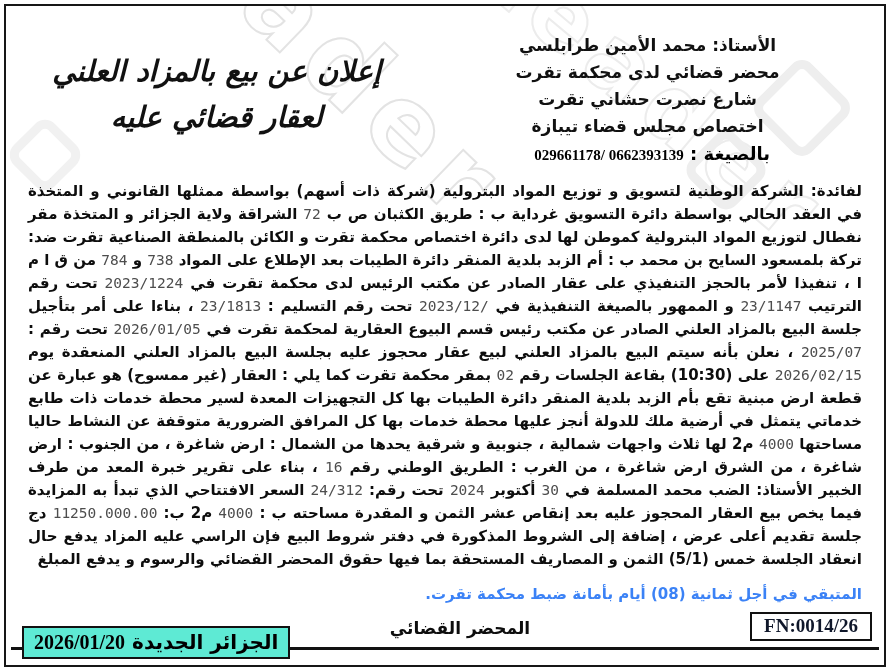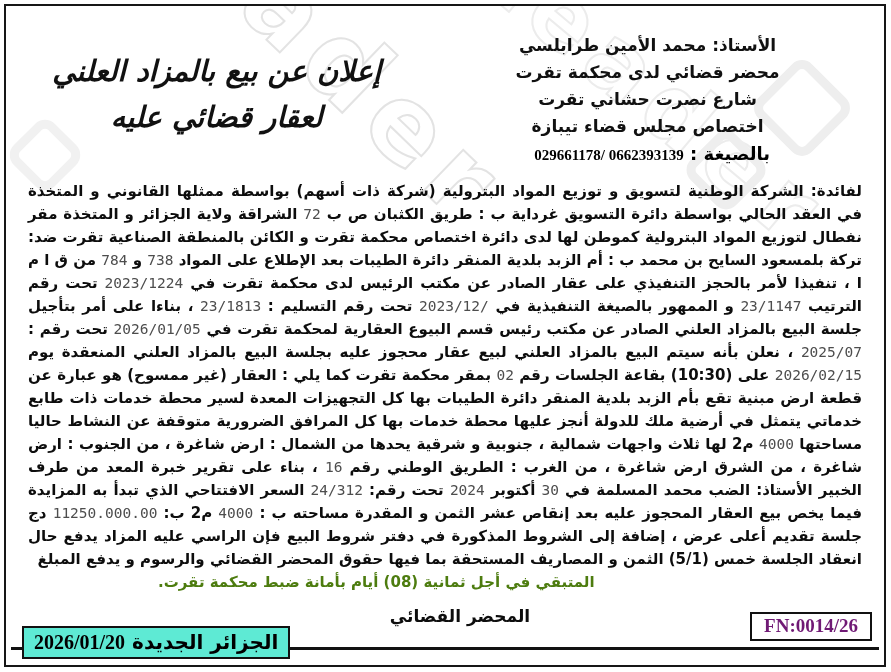--- a/index.html
+++ b/index.html
@@ -97,27 +97,27 @@
   }
   .num {
     font-family: "DejaVu Sans Mono", monospace;
     font-weight: normal;
     color: #4d4d4d;
     font-size: 14.5px;
   }
   .last-line {
     position: relative; z-index: 1;
     direction: rtl;
-    text-align: left;
+    text-align: right;
     padding-left: 130px;
-    margin: 0 22px;
+    margin: 12px 22px;
     font-size: 15px;
     font-weight: bold;
     line-height: 23px;
-    color: #4d7c0f;
+    color: #3b82f6;
   }
   .signature {
     position: relative; z-index: 1;
     direction: rtl;
     text-align: center;
     margin: 12px 0 0 30px;
     font-size: 17px;
     font-weight: bold;
     color: #0d0d0d;
   }
@@ -146,21 +146,21 @@
   }
   .ref-box {
     position: absolute; z-index: 2;
     right: 12px; bottom: 24px;
     border: 2px solid #111;
     background: #fff;
     padding: 1px 12px 2px 12px;
     font-family: "Liberation Serif", serif;
     font-size: 19px;
     font-weight: bold;
-    color: #701a75;
+    color: #0f172a;
   }
 </style>
 </head>
 <body>
 
 <div class="page">
 
   <span class="wm wm1">Leader</span>
   <span class="wm wm2">Leader</span>
   <div class="ring ring1"></div>

